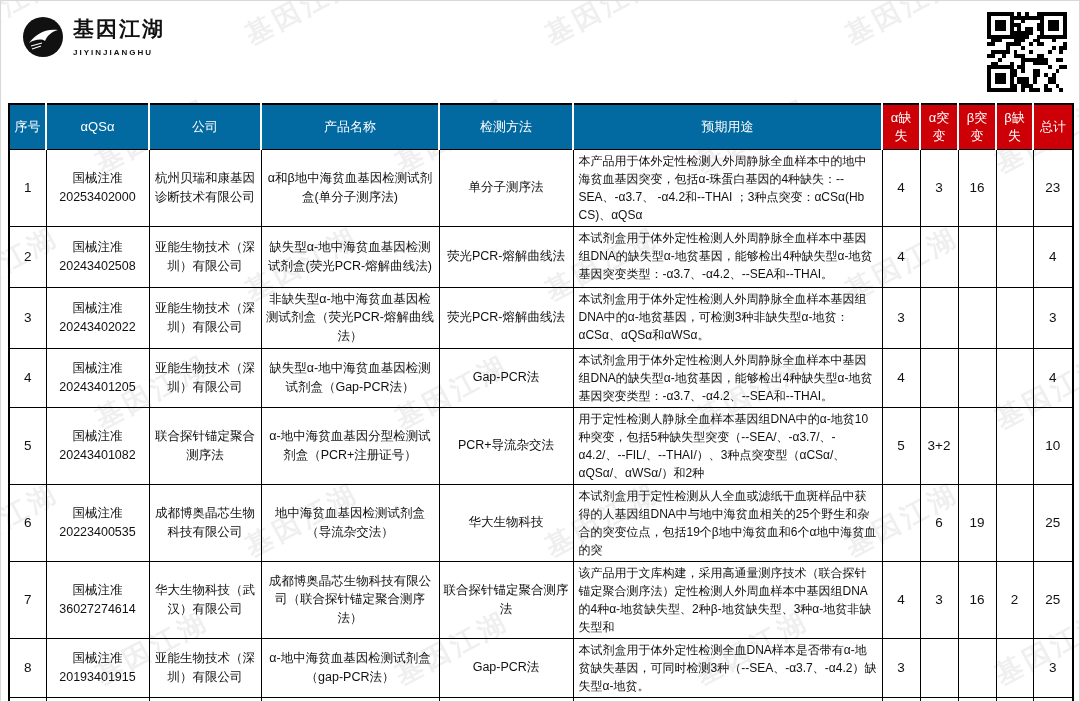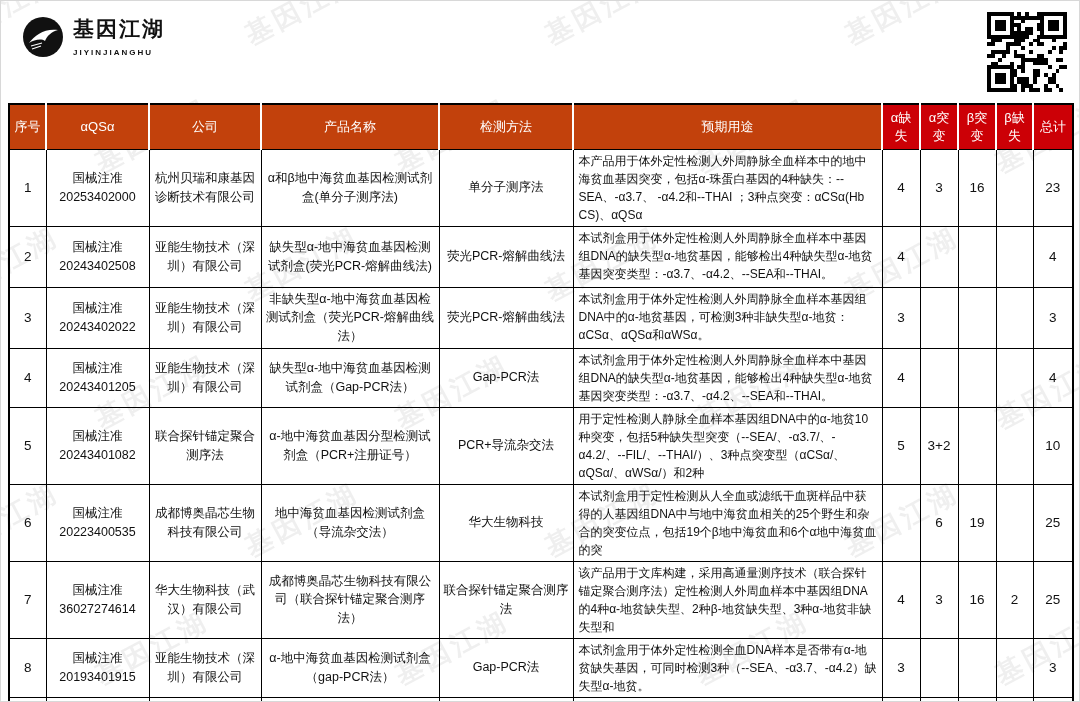--- a/index.html
+++ b/index.html
@@ -28,21 +28,21 @@
   
   table.data-table {
     position:absolute; left:8px; top:103px; width:1064px; z-index:2;
     border-collapse:collapse; table-layout:fixed; background:transparent;
     border:2px solid #000;
   }
   thead th {
     height:45px; color:#fff; font-weight:normal; font-size:13px;
     padding:2px; text-align:center; vertical-align:middle;
   }
-  thead th.dark { background:#c2410c; border-left:2px solid #fff; }
+  thead th.dark { background:#0369a1; border-left:2px solid #fff; }
   thead th.dark:first-child { border-left:none; }
   thead th.red  { background:#cc0006; border-left:2px solid #fff; }
   tbody td {
     border:1px solid #000; background:transparent;
     font-size:12.5px; line-height:1.45; text-align:center; vertical-align:middle;
     padding:2px 3px; overflow:hidden;
   }
   tbody td.purpose { text-align:left; font-size:12px; line-height:1.5; padding:2px 5px; vertical-align:top; }
   tbody td.num { font-size:13.5px; }
   tbody tr { overflow:hidden; }

